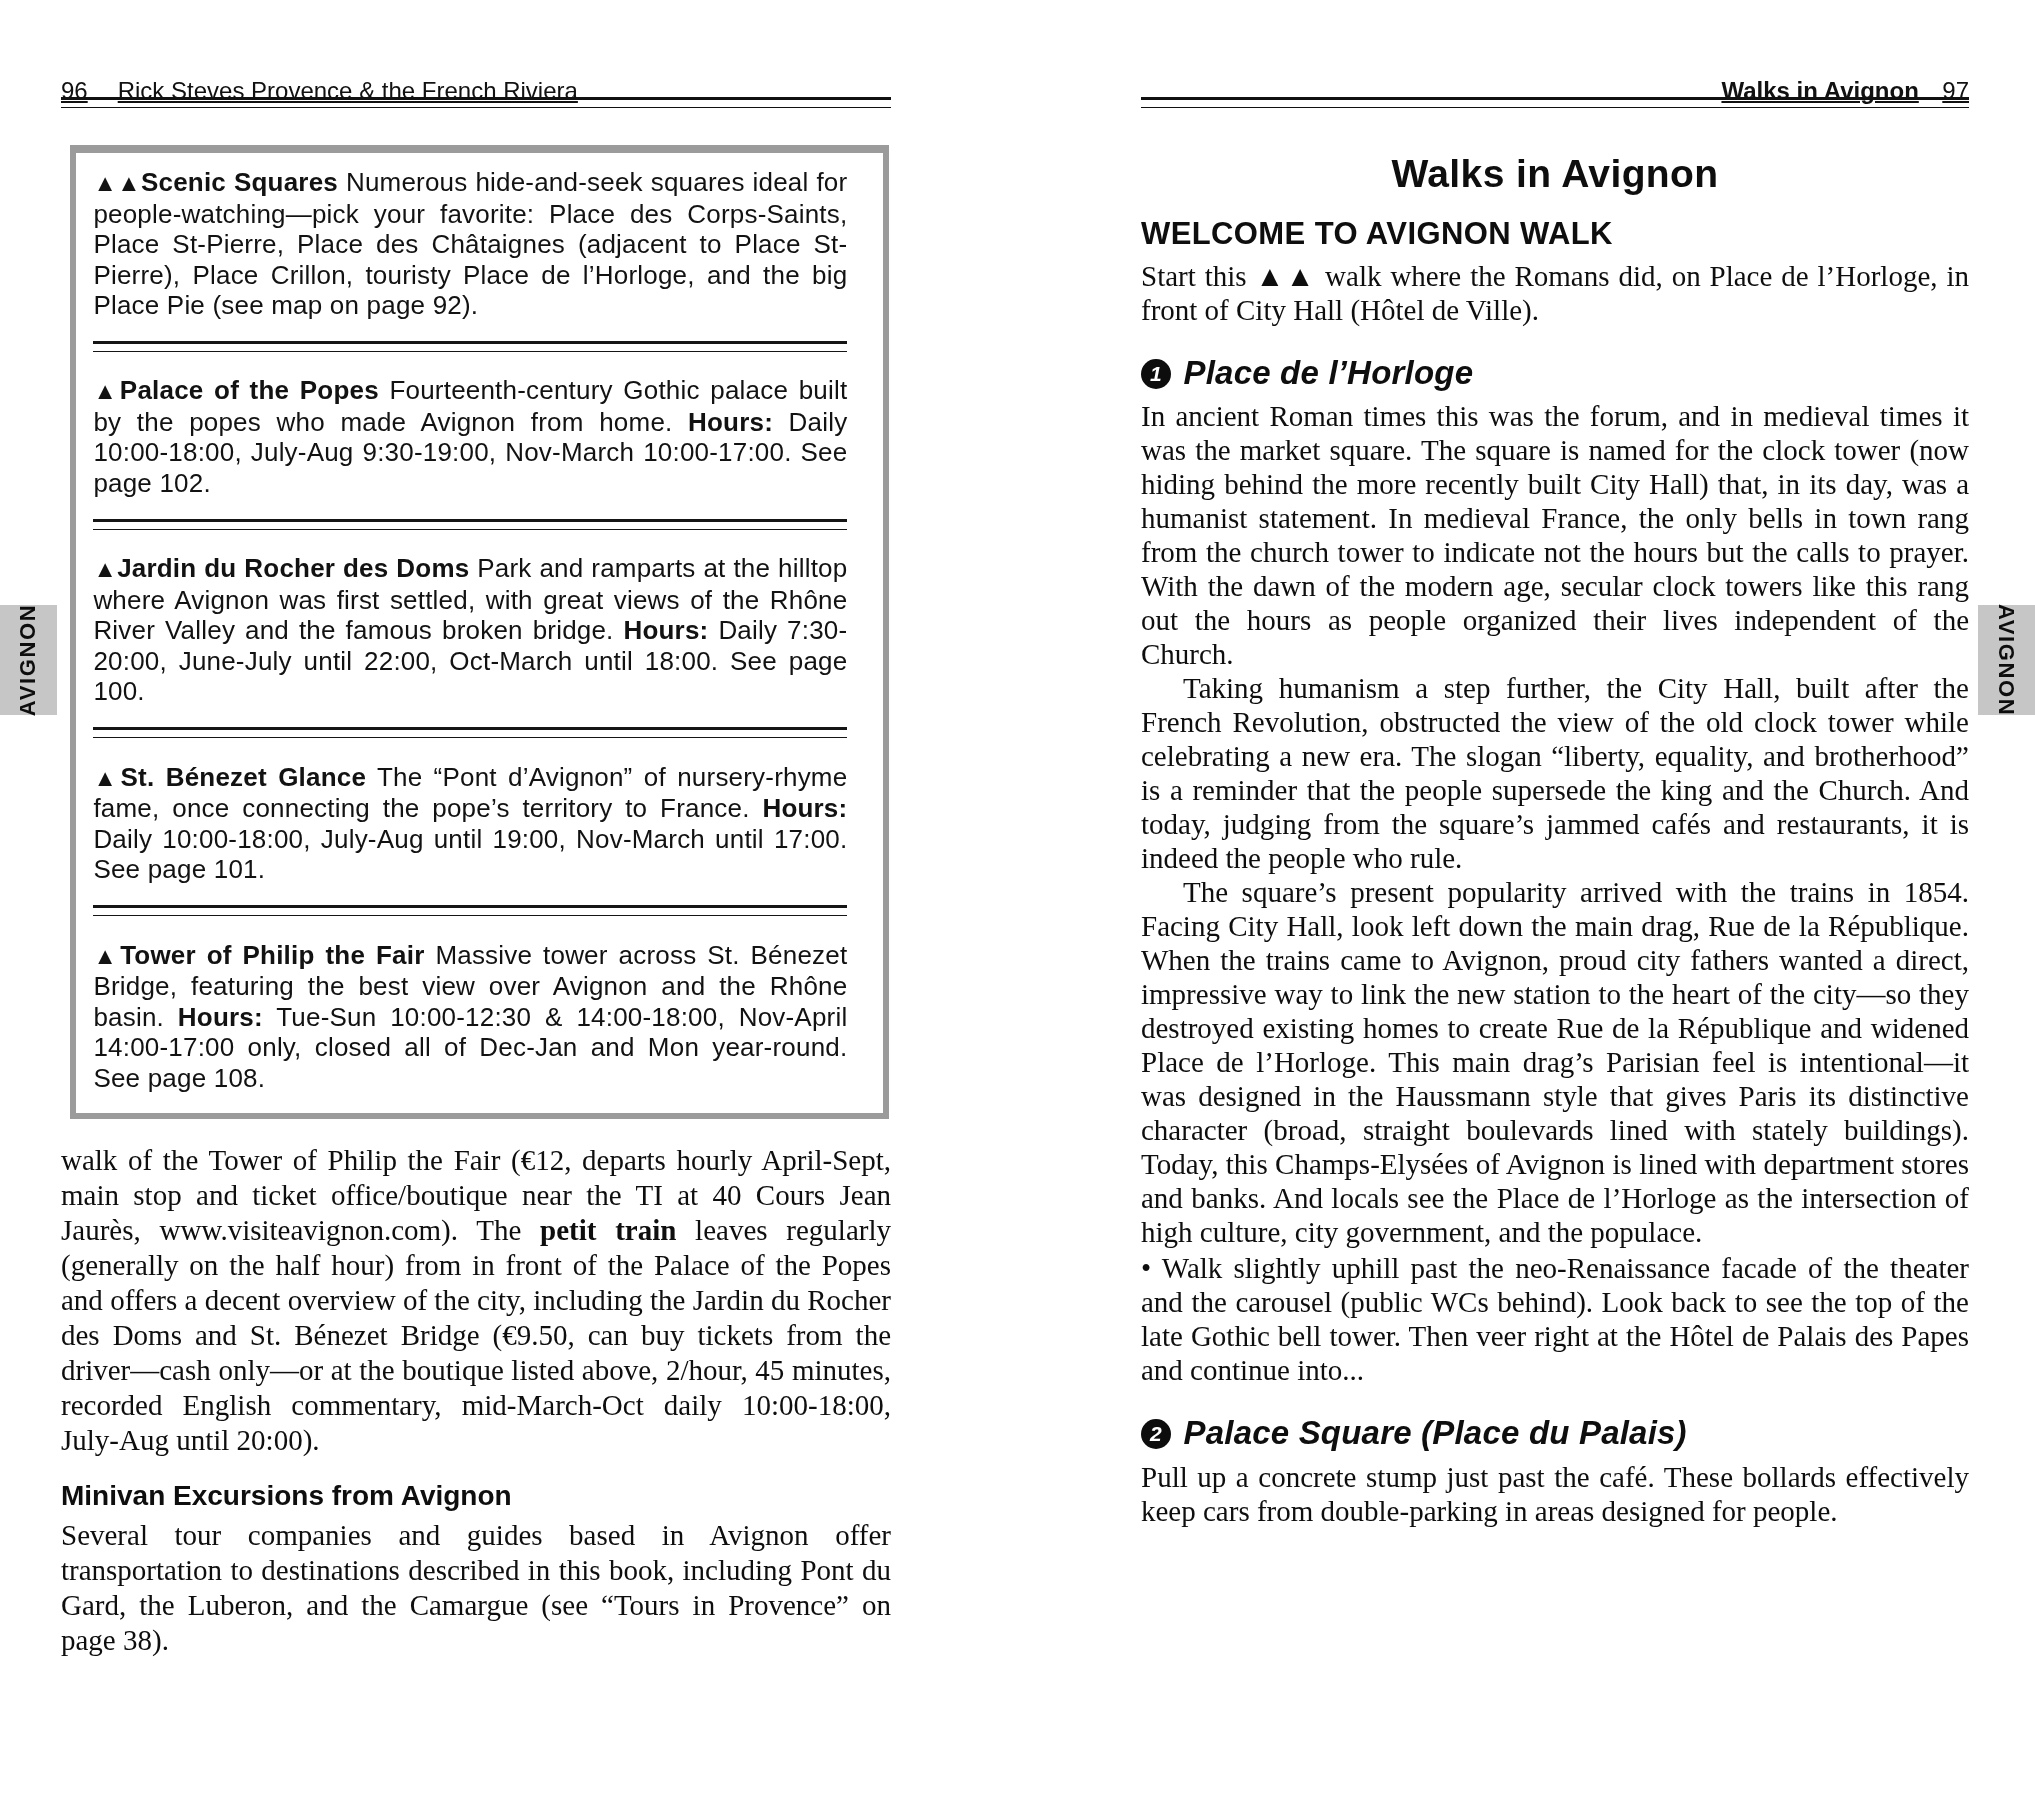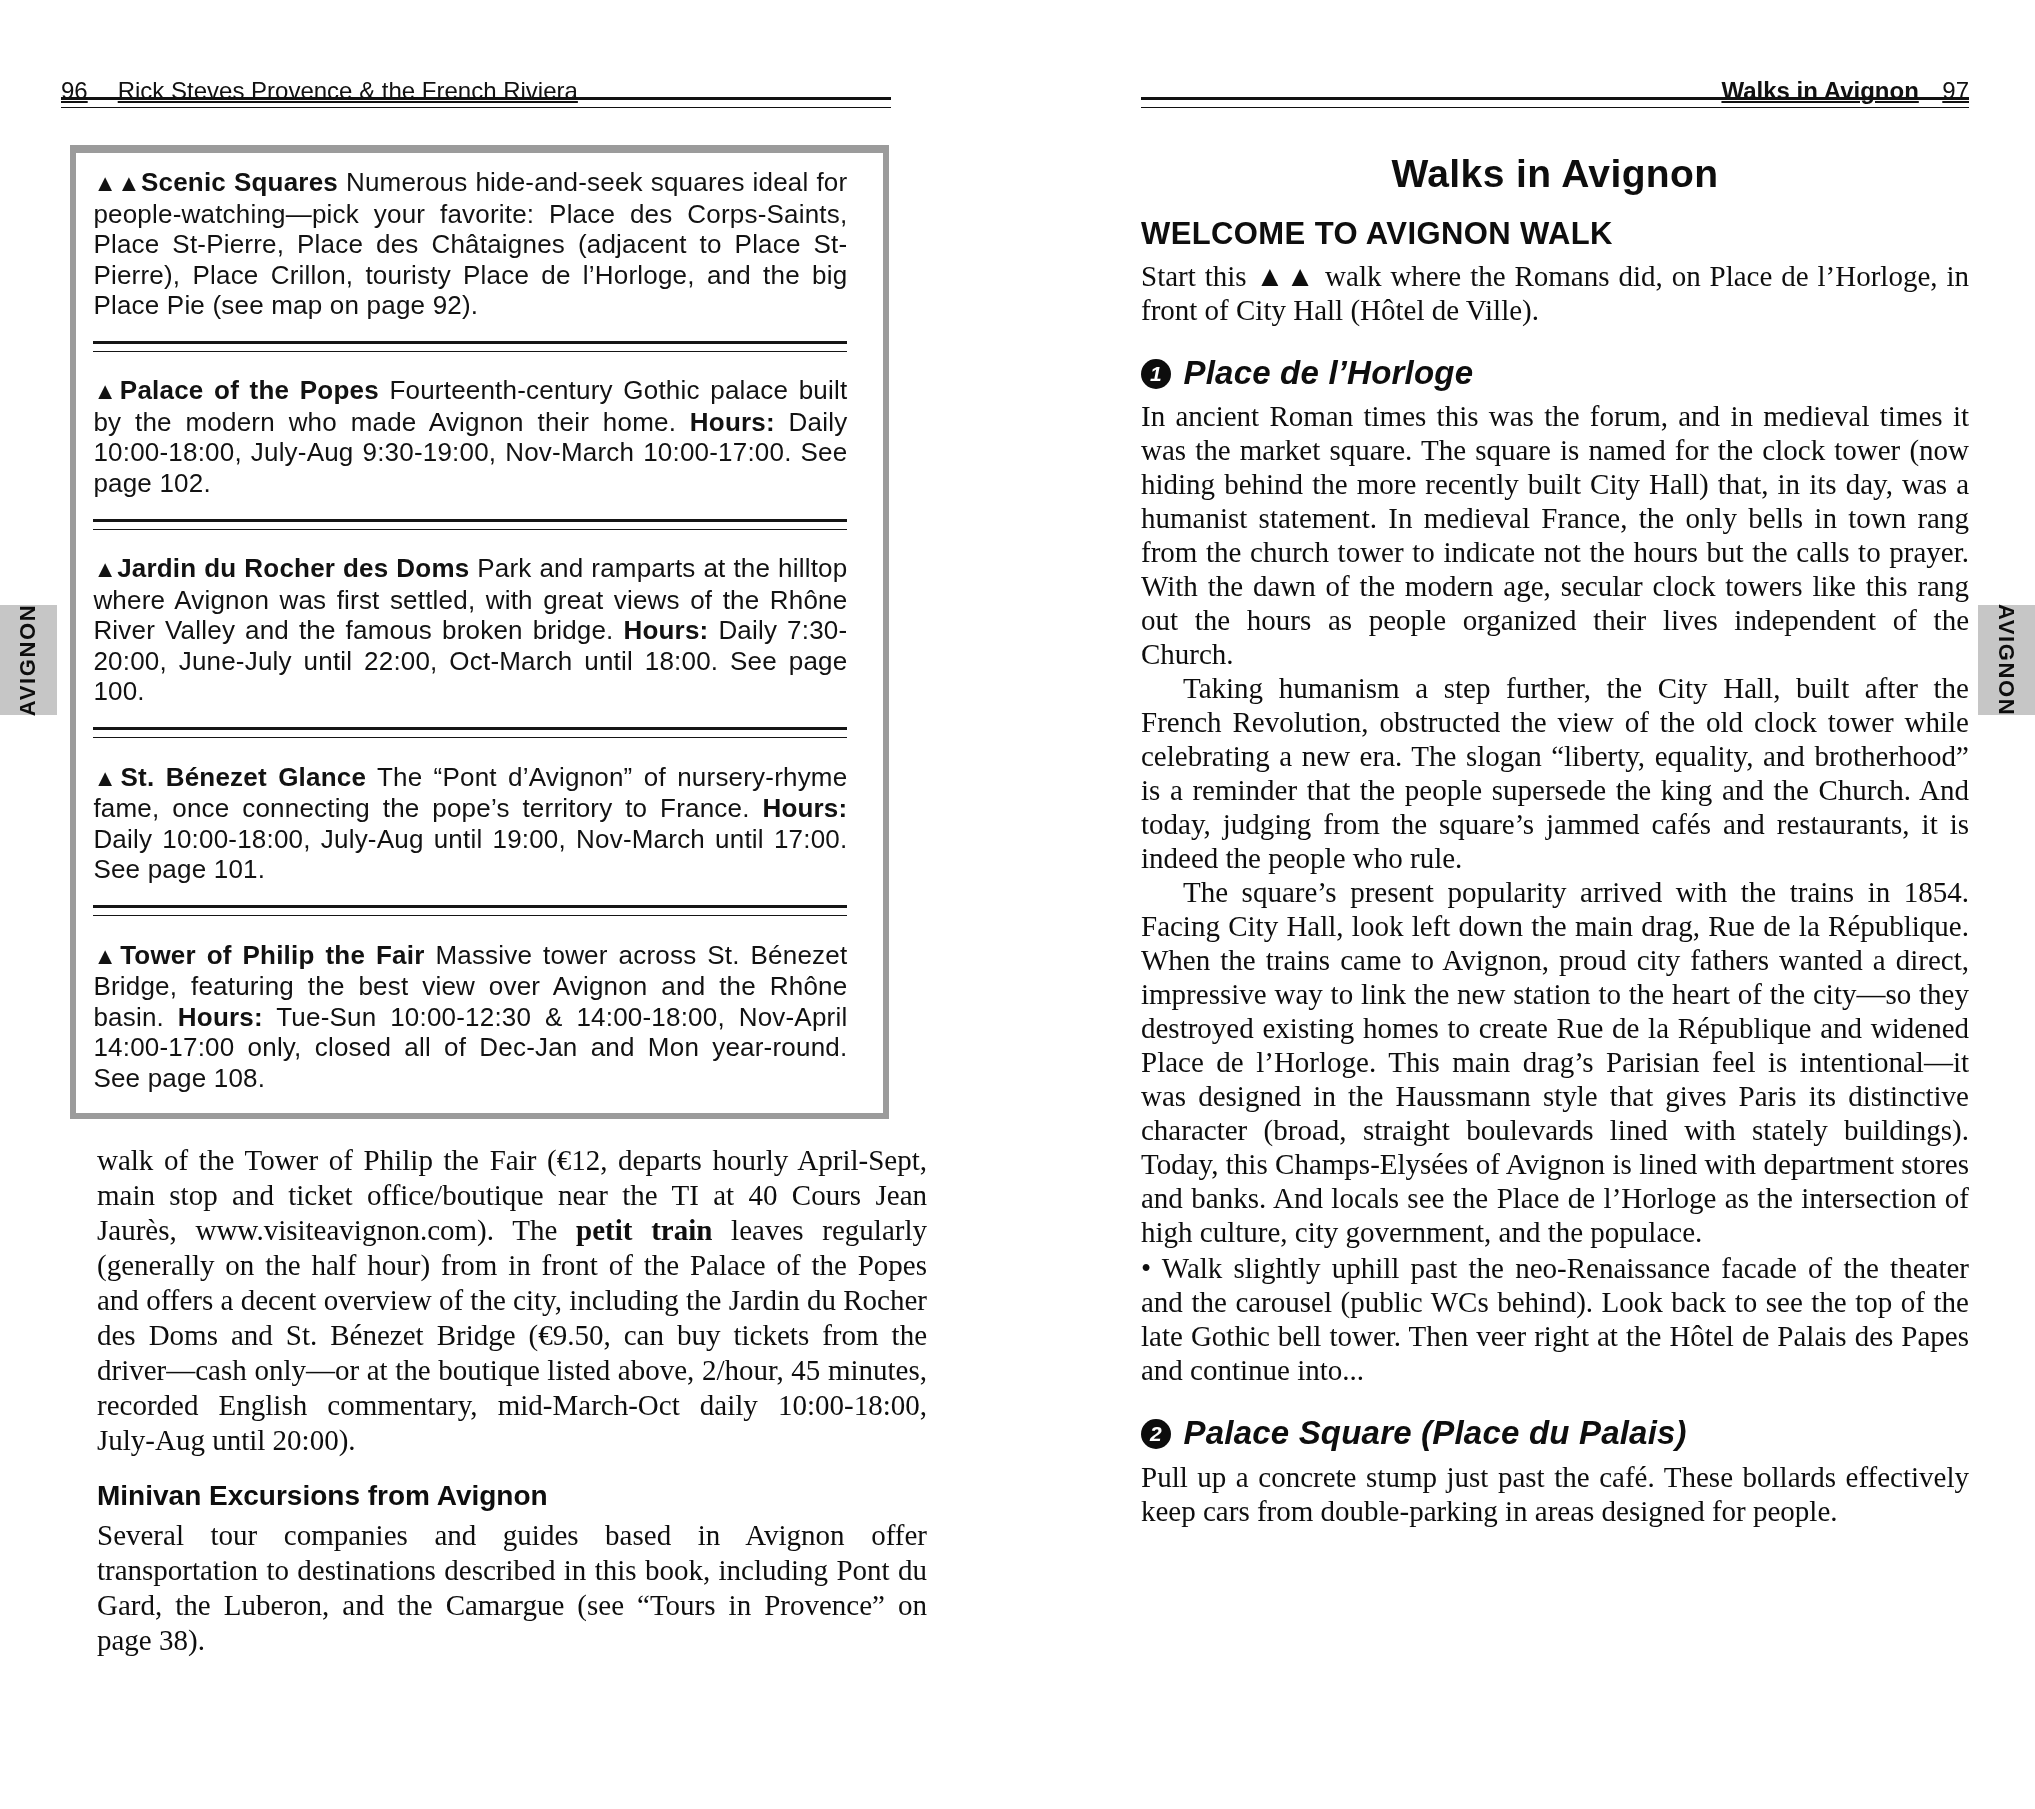--- a/index.html
+++ b/index.html
@@ -41,21 +41,21 @@
   }
   .entry{
     font-family:"Liberation Sans",sans-serif;font-size:26px;line-height:30.5px;
     text-align:justify;margin:0;letter-spacing:0.2px;color:#121212;
   }
   .entry b{font-weight:700;}
   .tri{font-size:23.5px;letter-spacing:0;}
   .sep{height:7px;border-top:3.1px solid #151515;border-bottom:0.8px solid #151515;margin:20.4px 0 23.5px;}
 
   
-  .left-body{position:absolute;top:1143px;left:0;width:830px;margin-left:36px;}
+  .left-body{position:absolute;top:1143px;left:0;width:830px;}
   .serif-p{font-size:29px;line-height:35px;text-align:justify;margin:0;color:#0e0e0e;}
   .serif-p b{font-weight:700;}
   .minivan{
     font-family:"Liberation Sans",sans-serif;font-weight:700;font-size:28px;
     margin:22px 0 6.3px;color:#0e0e0e;
   }
 
   
   .rp-content{position:absolute;top:152px;left:0;right:0;}
   .rp-title{
@@ -103,21 +103,21 @@
   <div class="running-head rh-left">
     <span class="pgnum">96</span><span>Rick Steves Provence &amp; the French Riviera</span>
   </div>
   <div class="head-rule"></div>
 
   <div class="glance-box">
 
     <p class="entry"><span class="tri">▲▲</span><b>Scenic Squares</b><span> Numerous hide-and-seek squares ideal for people-watching—pick your favorite: Place des Corps-Saints, Place St-Pierre, Place des Châtaignes (adjacent to Place St-Pierre), Place Crillon, touristy Place de l’Horloge, and the big Place Pie (see map on page 92).</span><b></b><span></span></p>
     <div class="sep"></div>
 
-    <p class="entry"><span class="tri">▲</span><b>Palace of the Popes</b><span> Fourteenth-century Gothic palace built by the modern who made Avignon their home. </span><b>Hours:</b><span> Daily 10:00-18:00, July-Aug 9:30-19:00, Nov-March 10:00-17:00. See page 102.</span></p>
+    <p class="entry"><span class="tri">▲</span><b>Palace of the Popes</b><span> Fourteenth-century Gothic palace built by the popes who made Avignon from home. </span><b>Hours:</b><span> Daily 10:00-18:00, July-Aug 9:30-19:00, Nov-March 10:00-17:00. See page 102.</span></p>
     <div class="sep"></div>
 
     <p class="entry"><span class="tri">▲</span><b>Jardin du Rocher des Doms</b><span> Park and ramparts at the hilltop where Avignon was first settled, with great views of the Rhône River Valley and the famous broken bridge. </span><b>Hours:</b><span> Daily 7:30-20:00, June-July until 22:00, Oct-March until 18:00. See page 100.</span></p>
     <div class="sep"></div>
 
     <p class="entry"><span class="tri">▲</span><b>St. Bénezet Glance</b><span> The “Pont d’Avignon” of nursery-rhyme fame, once connecting the pope’s territory to France. </span><b>Hours:</b><span> Daily 10:00-18:00, July-Aug until 19:00, Nov-March until 17:00. See page 101.</span></p>
     <div class="sep"></div>
 
     <p class="entry"><span class="tri">▲</span><b>Tower of Philip the Fair</b><span> Massive tower across St. Bénezet Bridge, featuring the best view over Avignon and the Rhône basin. </span><b>Hours:</b><span> Tue-Sun 10:00-12:30 &amp; 14:00-18:00, Nov-April 14:00-17:00 only, closed all of Dec-Jan and Mon year-round. See page 108.</span></p>
   </div>

